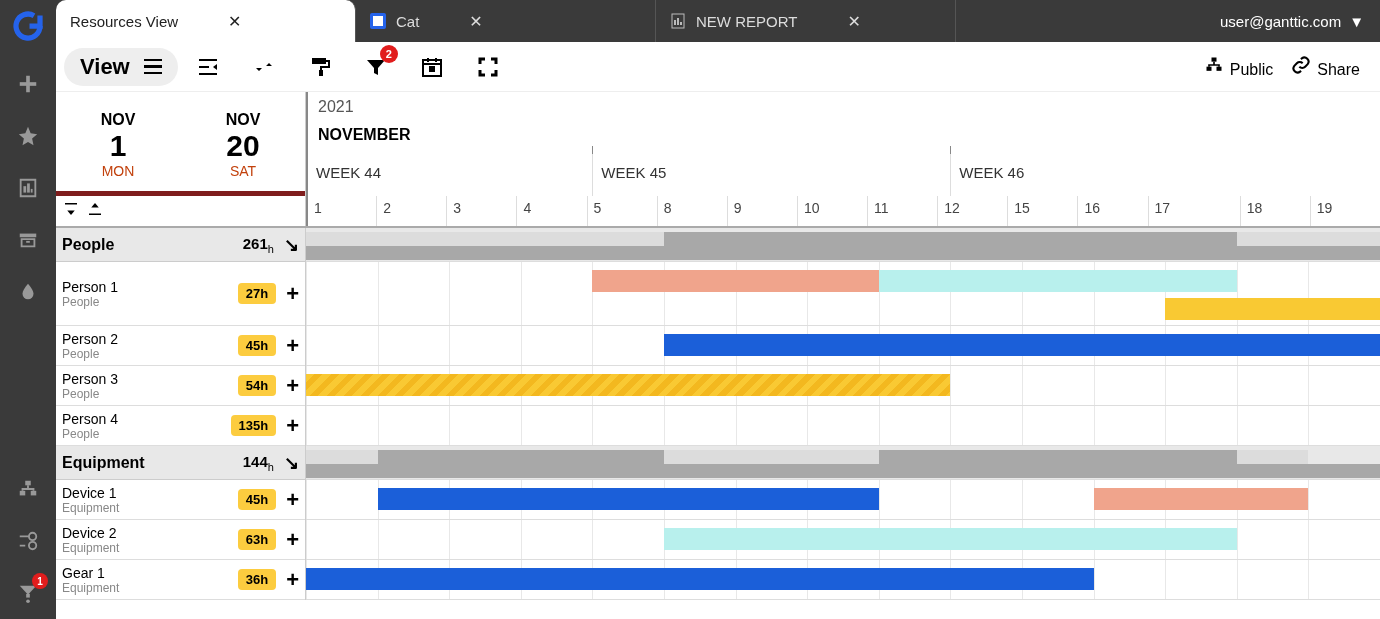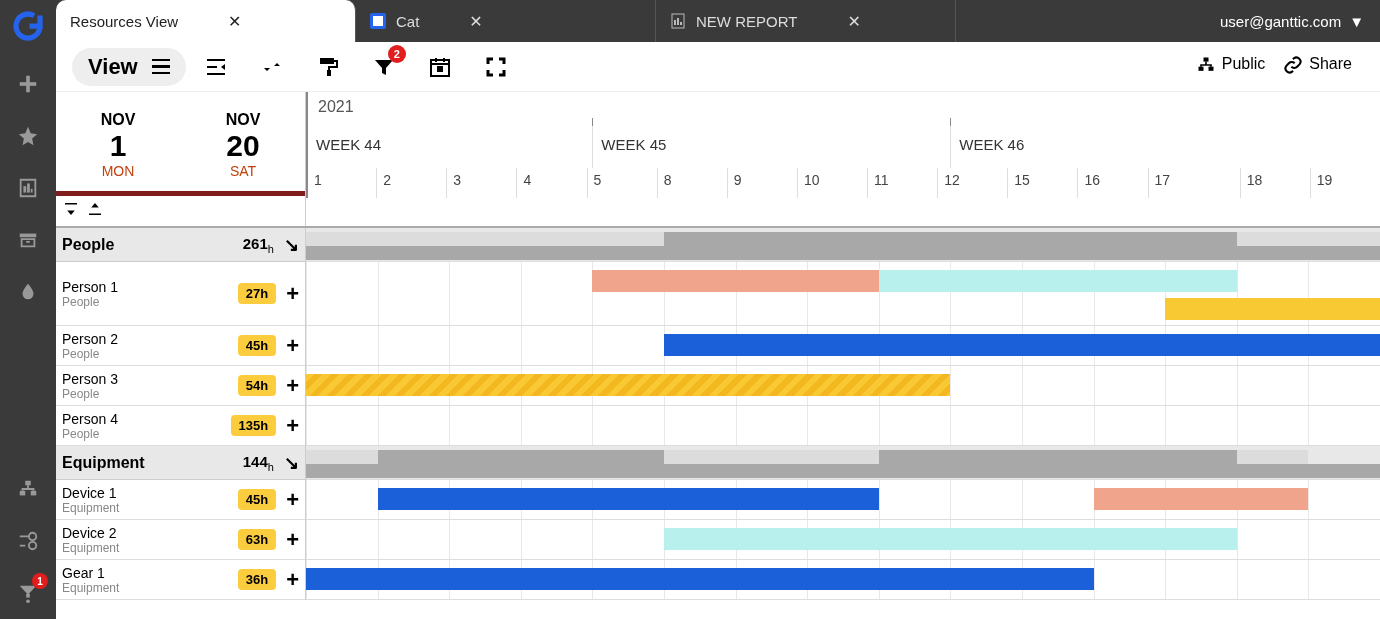--- a/index.html
+++ b/index.html
@@ -18,27 +18,27 @@
 .tab { display: flex; align-items: center; padding: 0 14px; gap: 10px; cursor: pointer; color: #ddd; font-size: 15px; border-right: 1px solid #555; position: relative; }
 .tab.active { background: #fff; color: #222; border-top-left-radius: 10px; border-top-right-radius: 10px; }
 .tab .close { margin-left: 40px; font-size: 16px; }
 .tab-icon { width: 16px; height: 16px; }
 .tab-user { margin-left: auto; display: flex; align-items: center; padding: 0 16px; color: #fff; font-size: 15px; cursor: pointer; gap: 8px; }
 
 
 .main { position: absolute; left: 56px; top: 42px; right: 0; bottom: 0; background: #fff; }
 
 
-.toolbar { height: 50px; display: flex; align-items: center; padding: 0 16px; gap: 4px; border-bottom: 1px solid #eee;}
+.toolbar { height: 50px; display: flex; align-items: center; padding: 0 8px; gap: 4px; border-bottom: 1px solid #eee;}
 .view-btn { background: #eee; border-radius: 999px; padding: 6px 16px; display: flex; align-items: center; gap: 14px; font-size: 22px; font-weight: bold; cursor: pointer; }
 .tool-btn { width: 40px; height: 40px; display: flex; align-items: center; justify-content: center; cursor: pointer; position: relative; margin: 0 6px; }
 .tool-btn svg { width: 24px; height: 24px; }
 .tool-badge { position: absolute; top: -2px; right: -2px; background: #e11d1d; color: #fff; font-size: 11px; width: 18px; height: 18px; border-radius: 50%; display: flex; align-items: center; justify-content: center; font-weight: bold; }
 .toolbar-right { margin-left: auto; display: flex; align-items: center; gap: 18px; padding-right: 12px; }
-.text-btn { display: flex; align-items: flex-start; gap: 6px; font-size: 16px; cursor: pointer; }
+.text-btn { display: flex; align-items: flex-end; gap: 6px; font-size: 16px; cursor: pointer; }
 
 
 .timeline-header { display: flex; border-bottom: 2px solid #aaa; position: relative; }
 .left-panel { width: 250px; flex-shrink: 0; border-right: 1px solid #ccc; }
 .dates-panel { display: flex; border-bottom: 5px solid #7f1d1d; height: 104px; align-items: flex-end; }
 .date-box { flex: 1; text-align: center; padding: 12px 0; }
 .date-box .m { font-size: 16px; font-weight: bold; }
 .date-box .d { font-size: 30px; font-weight: bold; }
 .date-box .w { font-size: 14px; color: #c2410c; }
 .date-sep { width: 1px; background: #ddd; margin: 8px 0;}
@@ -270,20 +270,21 @@
               <path d="M12 20l-5-6h10z"></path>
             </svg></span>
         <span><svg width="18" height="18" viewBox="0 0 24 24" fill="currentColor">
               <rect x="4" y="18" width="16" height="2"></rect>
               <path d="M12 4l5 6H7z"></path>
             </svg></span>
       </div>
     </div>
     <div class="right-panel-head">
       <div class="year-row border-left-strong">2021</div>
+      <div class="month-row border-left-strong">NOVEMBER</div>
       <div class="weeks-row">
         <div class="week-col border-left-strong" style="width:26.66%">WEEK 44</div>
         <div class="week-col" style="width:33.33%">WEEK 45</div>
         <div class="week-col" style="width:40%">WEEK 46</div>
       </div>
       <div class="days-row" id="days-row">
           <div class="day-col border-left-strong" style="width: 6.66667%;">1</div>
           <div class="day-col" style="width: 6.66667%;">2</div>
           <div class="day-col" style="width: 6.66667%;">3</div>
           <div class="day-col" style="width: 6.66667%;">4</div>

